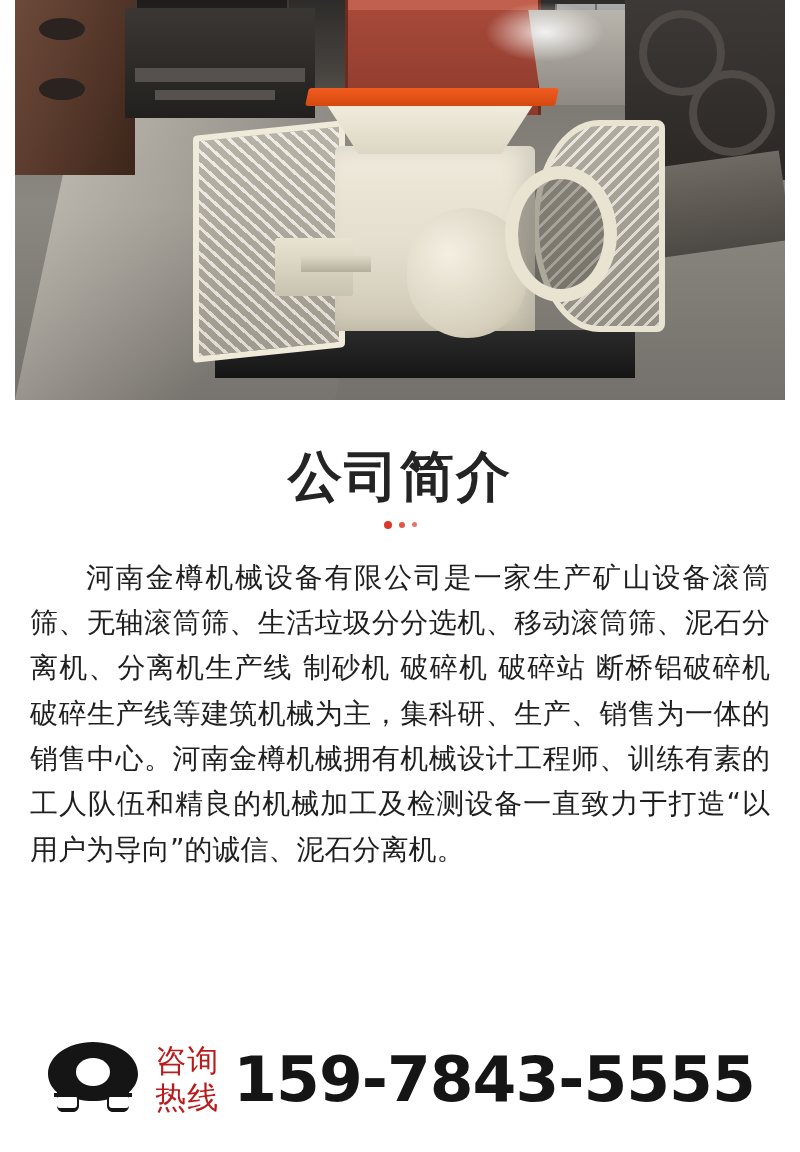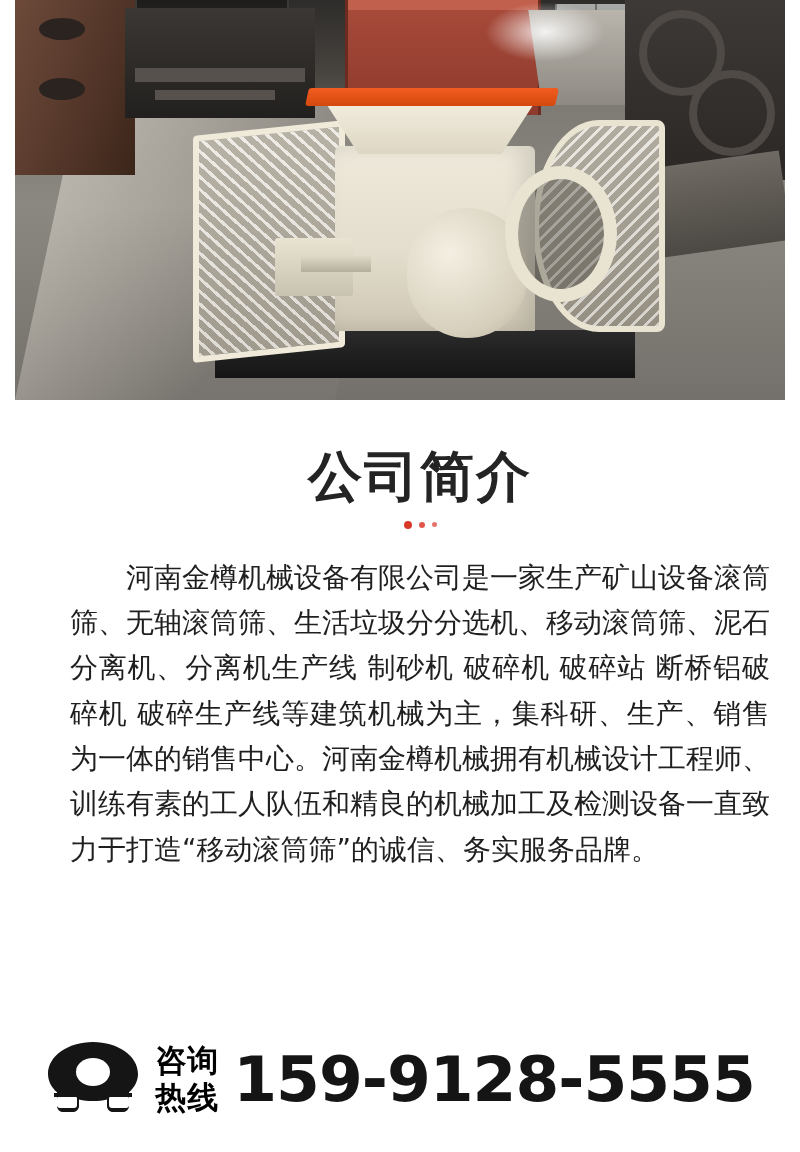--- a/index.html
+++ b/index.html
@@ -224,21 +224,20 @@
     position: absolute;
     left: 470px; top: 2px;
     width: 120px; height: 60px;
     background: radial-gradient(ellipse at center, rgba(255,255,255,.85), rgba(255,255,255,0) 70%);
   }
 
   
   .content {
     padding: 0 30px;
     box-sizing: border-box;
-    margin-left: 40px;
   }
   .title-cn {
     margin: 48px 0 0;
     text-align: center;
     font-size: 54px;
     line-height: 1.05;
     font-weight: bold;
     color: #242424;
     letter-spacing: 2px;
   }
@@ -284,23 +283,23 @@
     left: 0; right: 0;
     bottom: 34px;
     display: flex;
     align-items: center;
     justify-content: center;
     gap: 14px;
   }
   .phone-icon { flex: 0 0 auto; }
   .hotline {
     font-size: 31px;
-    font-weight: bold;
+    font-weight: normal;
     line-height: 1.18;
-    color: #000000;
+    color: #b91c1c;
     letter-spacing: 1px;
     font-family: "DejaVu Sans", "Liberation Sans", sans-serif;
   }
   .phone-number {
     font-size: 63px;
     font-weight: bold;
     color: #151515;
     letter-spacing: -1px;
     font-family: "DejaVu Sans", "Liberation Sans", sans-serif;
   }
@@ -356,32 +355,32 @@
   </div>
 </div>
 
 <div class="content">
   <h1 class="title-cn">公司简介</h1>
   <div class="dots">
     <span></span>
     <span></span>
     <span></span>
   </div>
-  <p class="body-text">河南金樽机械设备有限公司是一家生产矿山设备滚筒筛、无轴滚筒筛、生活垃圾分分选机、移动滚筒筛、泥石分离机、分离机生产线 制砂机 破碎机 破碎站 断桥铝破碎机 破碎生产线等建筑机械为主，集科研、生产、销售为一体的销售中心。河南金樽机械拥有机械设计工程师、训练有素的工人队伍和精良的机械加工及检测设备一直致力于打造“移动滚筒筛”的诚信、务实服务品牌。</p>
+  <p class="body-text">河南金樽机械设备有限公司是一家生产矿山设备滚筒筛、无轴滚筒筛、生活垃圾分分选机、移动滚筒筛、泥石分离机、分离机生产线 制砂机 破碎机 破碎站 断桥铝破碎机 破碎生产线等建筑机械为主，集科研、生产、销售为一体的销售中心。河南金樽机械拥有机械设计工程师、训练有素的工人队伍和精良的机械加工及检测设备一直致力于打造“以用户为导向”的诚信、泥石分离机。</p>
 </div>
 
 <div class="phone-bar">
   <div class="phone-icon">
     <svg width="96" height="74" viewBox="0 0 96 74" aria-hidden="true">
       <path d="M48 2C23 2 3 16 3 34c0 7 3.4 13.4 9 18.3V66c0 3.3 2.7 6 6 6h10c3.3 0 6-2.7 6-6v-6.6c4.3 1 9 1.6 14 1.6s9.7-.6 14-1.6V66c0 3.3 2.7 6 6 6h10c3.3 0 6-2.7 6-6V52.3c5.6-4.9 9-11.3 9-18.3C93 16 73 2 48 2z" fill="#151515"></path>
       <ellipse cx="48" cy="32" rx="17" ry="14" fill="#ffffff"></ellipse>
       <rect x="12" y="56" width="20" height="12" rx="3" fill="#ffffff"></rect>
       <rect x="64" y="56" width="20" height="12" rx="3" fill="#ffffff"></rect>
       <rect x="9" y="53" width="26" height="4" fill="#151515"></rect>
       <rect x="61" y="53" width="26" height="4" fill="#151515"></rect>
     </svg>
   </div>
   <div class="hotline">
     <div>咨询</div>
     <div>热线</div>
   </div>
-  <div class="phone-number">159-9128-5555</div>
+  <div class="phone-number">159-7843-5555</div>
 </div>
 
 </body></html>

